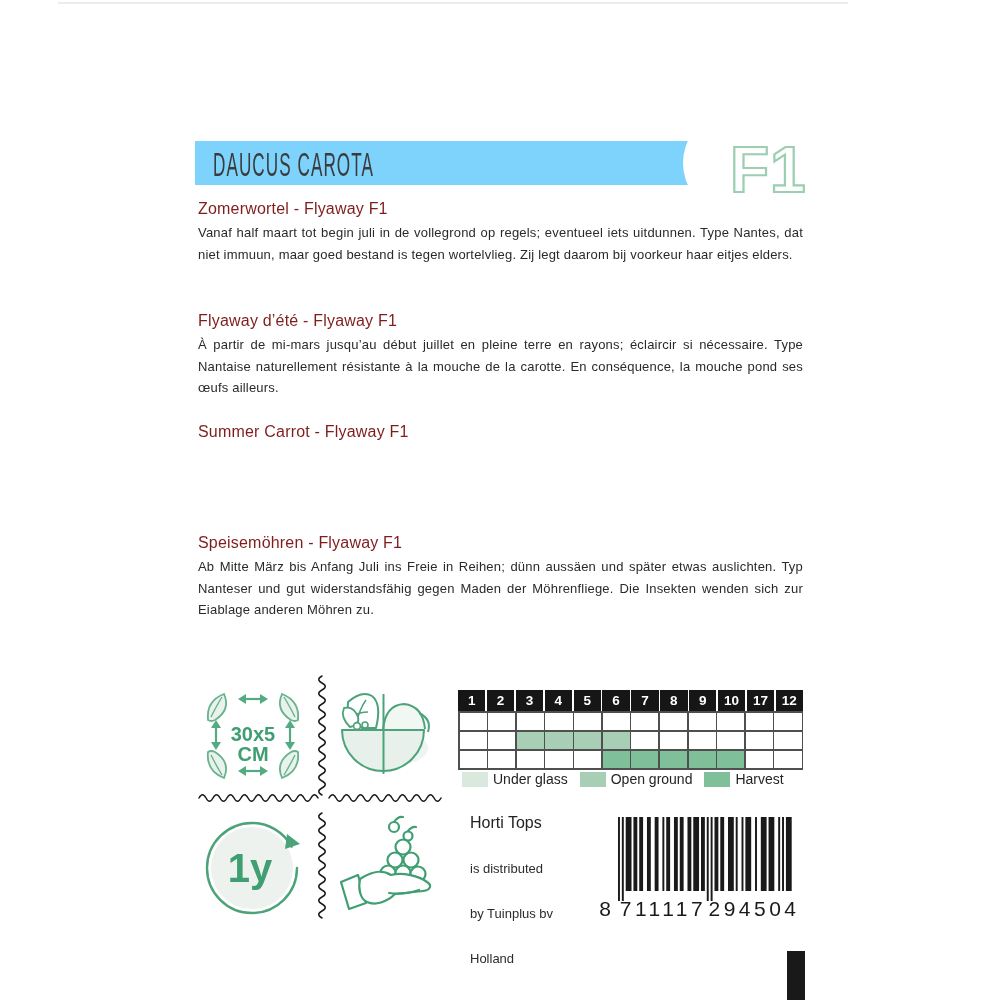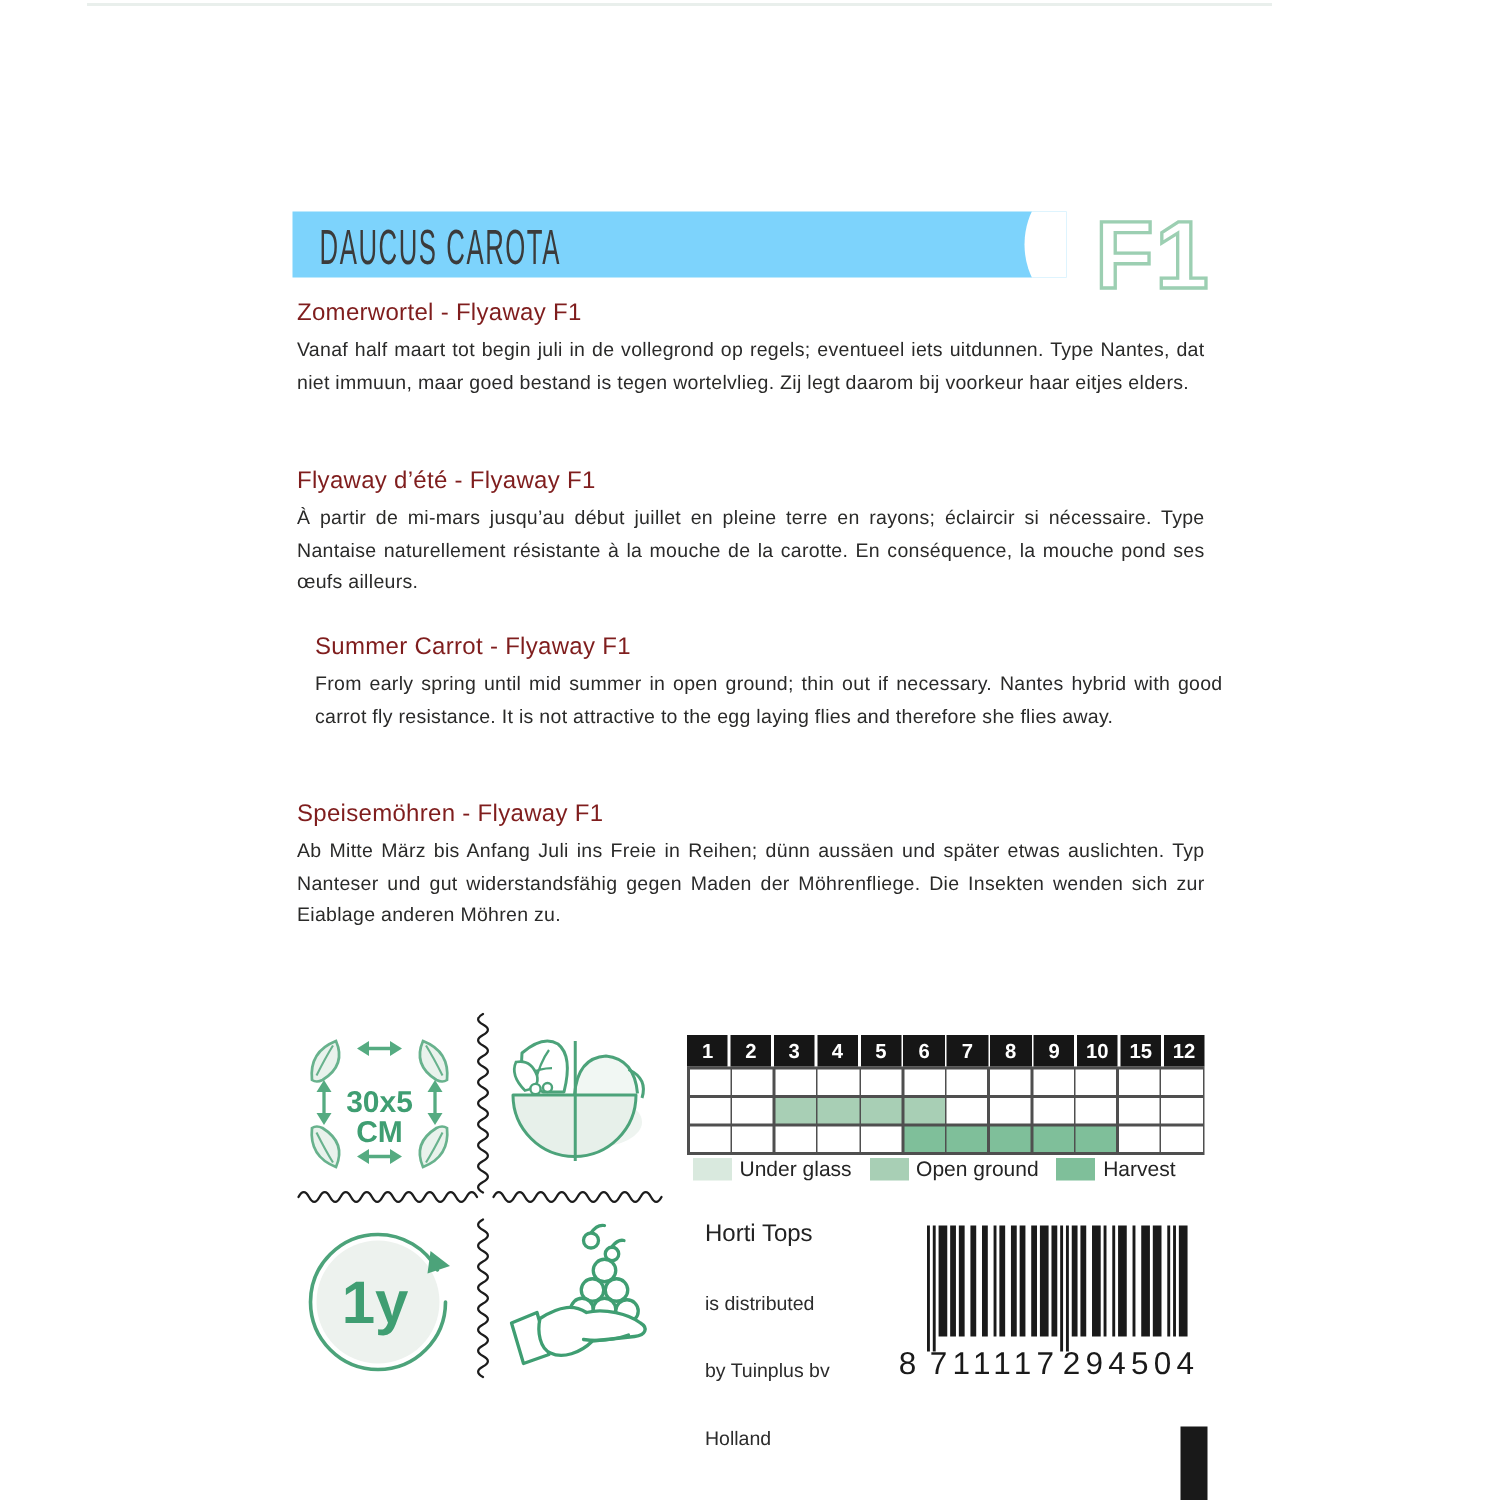--- a/index.html
+++ b/index.html
@@ -12,21 +12,21 @@
 
   
   .band{left:195px;top:141px;width:516px;height:44px;background:#7dd3fc;overflow:hidden;}
   .band-cut{position:absolute;right:-38px;top:-20px;width:66px;height:84px;background:#ffffff;border-radius:50%;}
   .botanical{position:absolute;left:18px;top:5px;font-size:33px;font-weight:500;letter-spacing:2px;color:#3b3b3b;white-space:nowrap;transform:scaleX(0.52);transform-origin:0 50%;}
 
   .f1-badge{left:720px;top:124px;width:92px;height:86px;}
 
   
   .section{left:198px;width:605px;}
-  .sec-1{top:200px;} .sec-2{top:312px;} .sec-3{top:423px;margin-left:12px;} .sec-4{top:534px;}
+  .sec-1{top:200px;} .sec-2{top:312px;} .sec-3{top:423px;} .sec-4{top:534px;}
   .sec-heading{font-size:16px;font-weight:normal;color:#7f1d1d;margin:0 0 4px 0;letter-spacing:0.2px;}
   .sec-body{font-size:13px;line-height:21.6px;color:#2a2a29;text-align:justify;margin:0;letter-spacing:0.2px;}
 
   
   .wavy{stroke:#1c1c1c;stroke-width:1.5;fill:none;stroke-linecap:round;}
 
   
   .calendar{left:458px;top:690px;width:345px;}
   .cal-header{display:grid;grid-template-columns:repeat(12,1fr);gap:1.5px;height:21px;}
   .cal-h-cell{background:#161616;color:#fff;font-size:13.5px;font-weight:bold;display:flex;align-items:center;justify-content:center;}
@@ -64,21 +64,20 @@
   <div class="abs section sec-1">
     <h2 class="sec-heading">Zomerwortel - Flyaway F1</h2>
     <p class="sec-body">Vanaf half maart tot begin juli in de vollegrond op regels; eventueel iets uitdunnen. Type Nantes, dat niet immuun, maar goed bestand is tegen wortelvlieg. Zij legt daarom bij voorkeur haar eitjes elders.</p>
   </div>
   <div class="abs section sec-2">
     <h2 class="sec-heading">Flyaway d’été - Flyaway F1</h2>
     <p class="sec-body">À partir de mi-mars jusqu’au début juillet en pleine terre en rayons; éclaircir si nécessaire. Type Nantaise naturellement résistante à la mouche de la carotte. En conséquence, la mouche pond ses œufs ailleurs.</p>
   </div>
   <div class="abs section sec-3">
     <h2 class="sec-heading">Summer Carrot - Flyaway F1</h2>
-    <p class="sec-body">From early spring until mid summer in open ground; thin out if necessary. Nantes hybrid with good carrot fly resistance. It is not attractive to the egg laying flies and therefore she flies away.</p>
   </div>
   <div class="abs section sec-4">
     <h2 class="sec-heading">Speisemöhren - Flyaway F1</h2>
     <p class="sec-body">Ab Mitte März bis Anfang Juli ins Freie in Reihen; dünn aussäen und später etwas auslichten. Typ Nanteser und gut widerstandsfähig gegen Maden der Möhrenfliege. Die Insekten wenden sich zur Eiablage anderen Möhren zu.</p>
   </div>
 
   <svg class="abs" style="left:201px;top:686px;" width="104" height="98" viewBox="0 0 104 98">
     <defs>
       <g id="leaf">
         <path d="M1 27 Q-1 8 17 1 Q24 17 8 27 Q4 29 1 27 Z" fill="#e9f2ec" stroke="#68b28d" stroke-width="1.8"></path>
@@ -125,21 +124,21 @@
         <div class="cal-h-cell">1</div>
         <div class="cal-h-cell">2</div>
         <div class="cal-h-cell">3</div>
         <div class="cal-h-cell">4</div>
         <div class="cal-h-cell">5</div>
         <div class="cal-h-cell">6</div>
         <div class="cal-h-cell">7</div>
         <div class="cal-h-cell">8</div>
         <div class="cal-h-cell">9</div>
         <div class="cal-h-cell">10</div>
-        <div class="cal-h-cell">15</div>
+        <div class="cal-h-cell">17</div>
         <div class="cal-h-cell">12</div>
       </div>
     <div class="cal-rows">
         <div class="cal-row">
           <div class="cal-cell"></div>
           <div class="cal-cell"></div>
           <div class="cal-cell"></div>
           <div class="cal-cell"></div>
           <div class="cal-cell"></div>
           <div class="cal-cell"></div>

